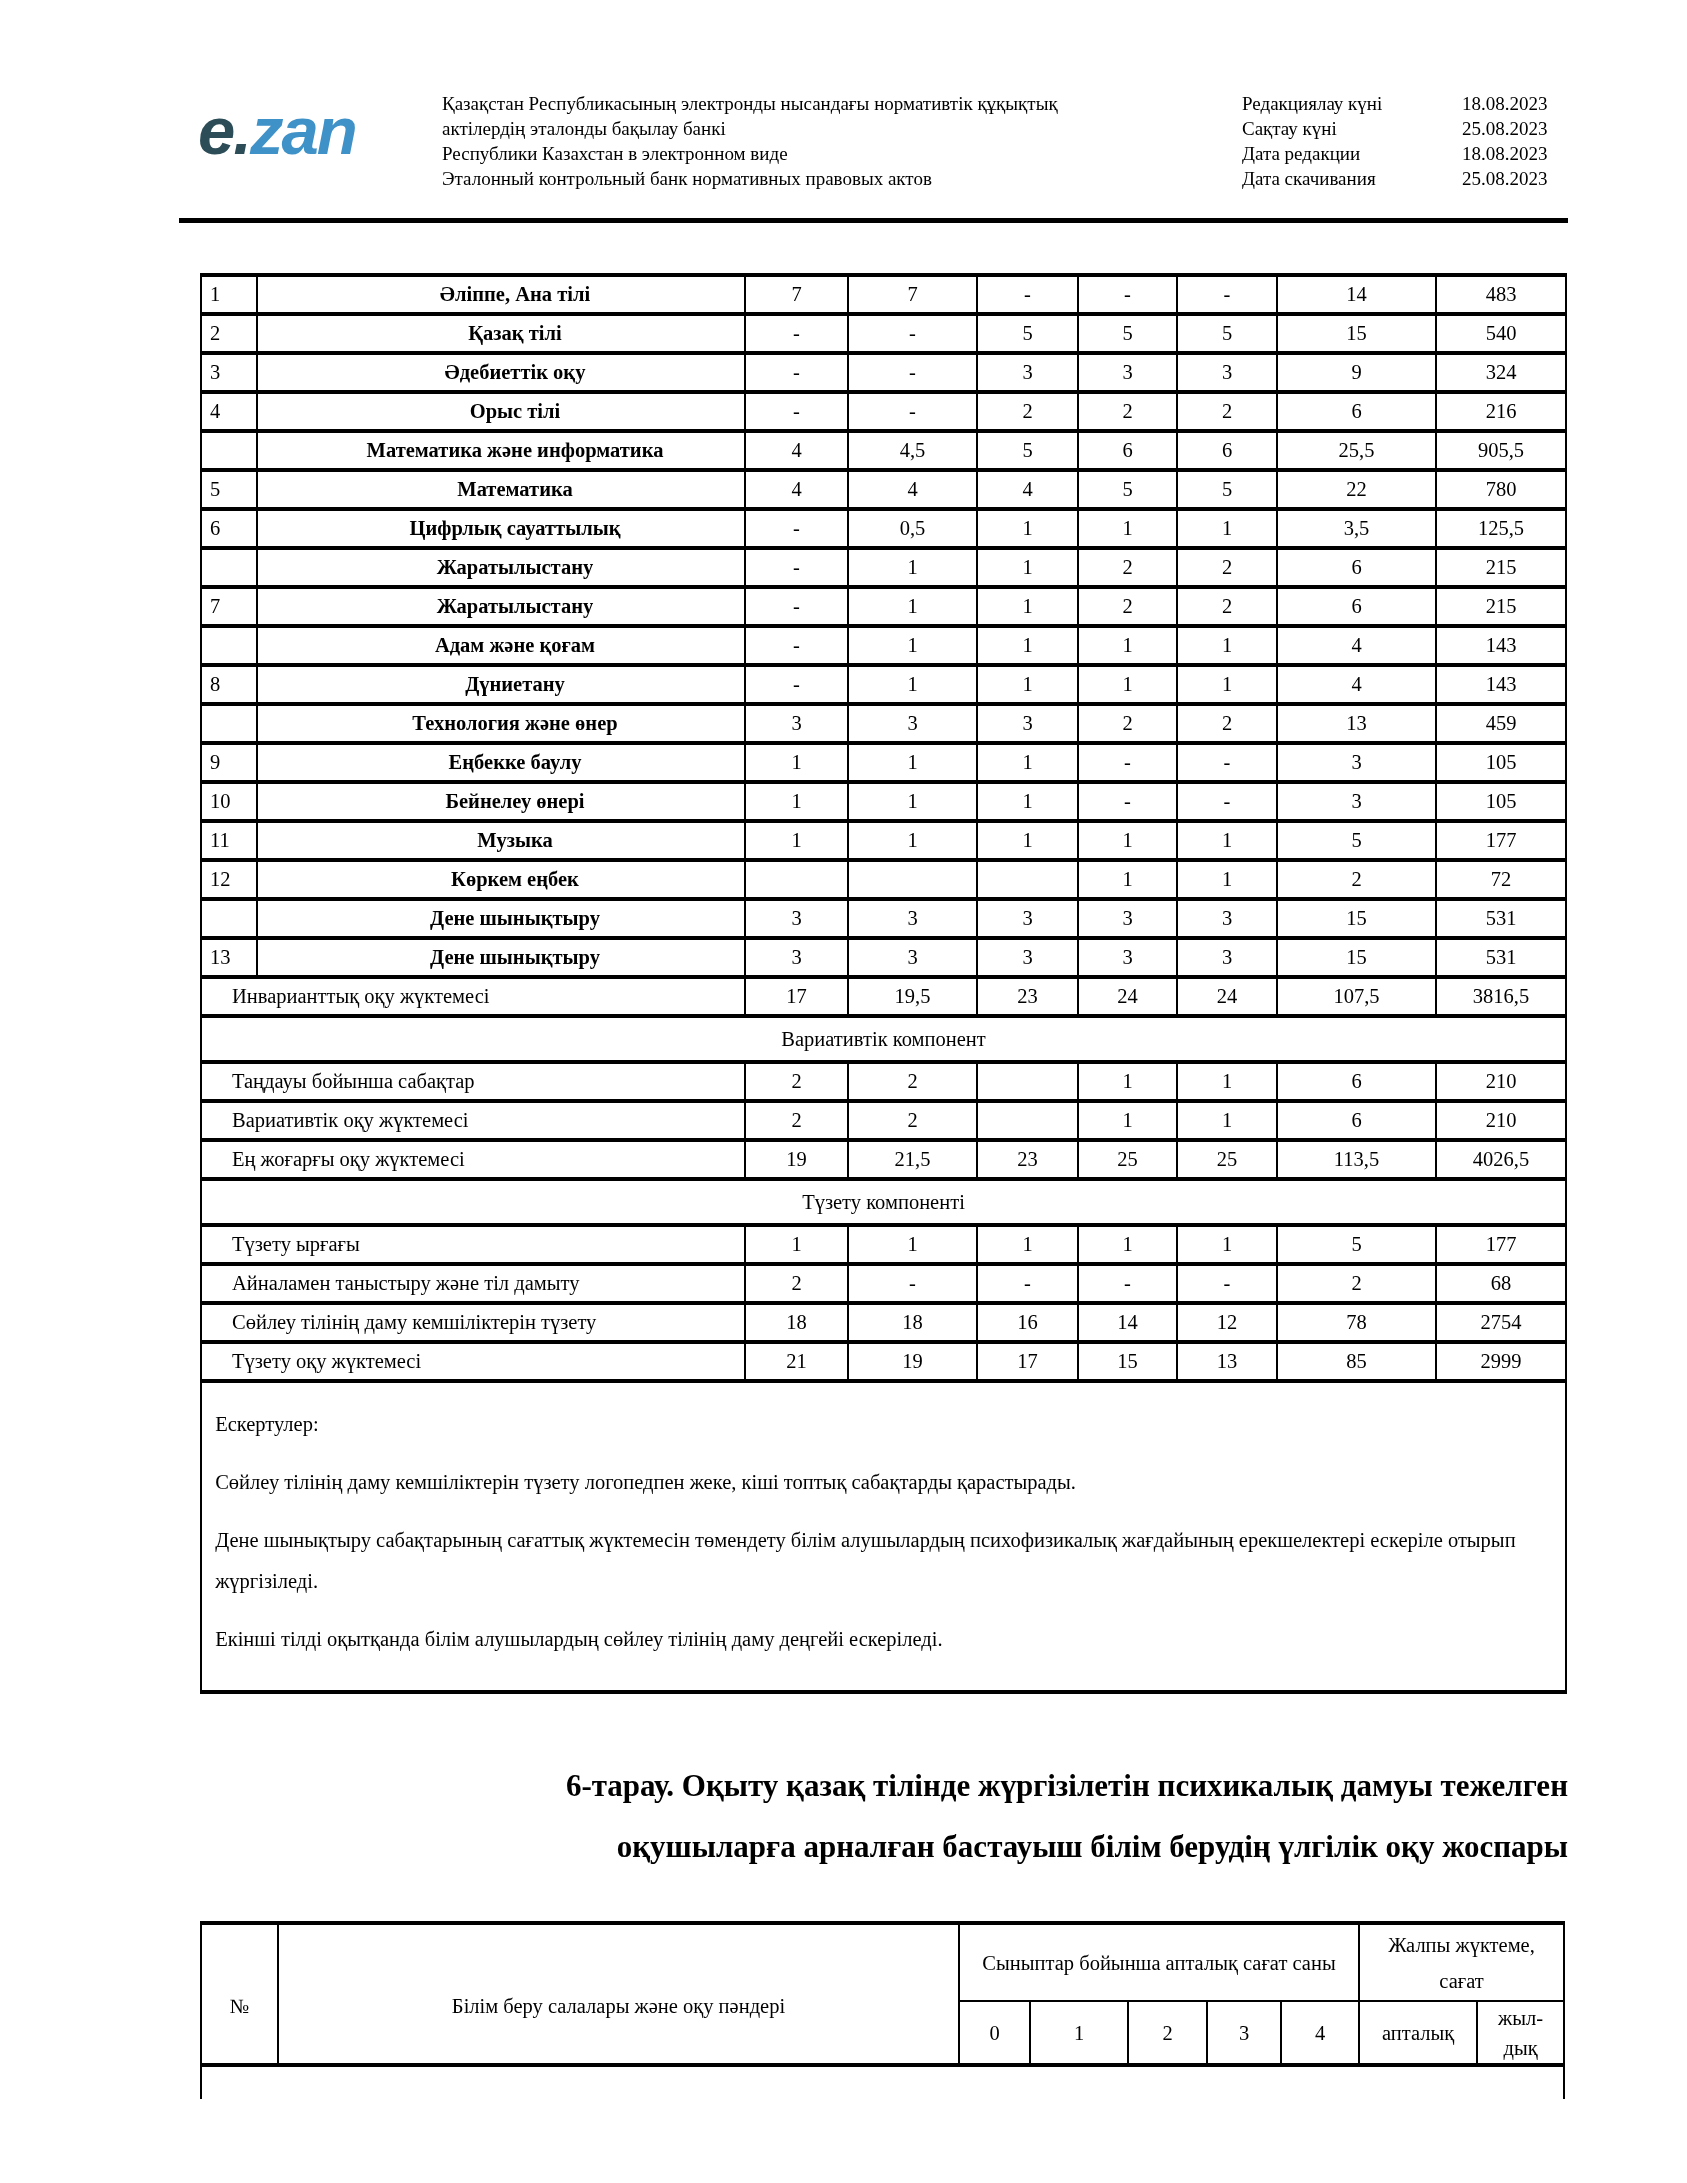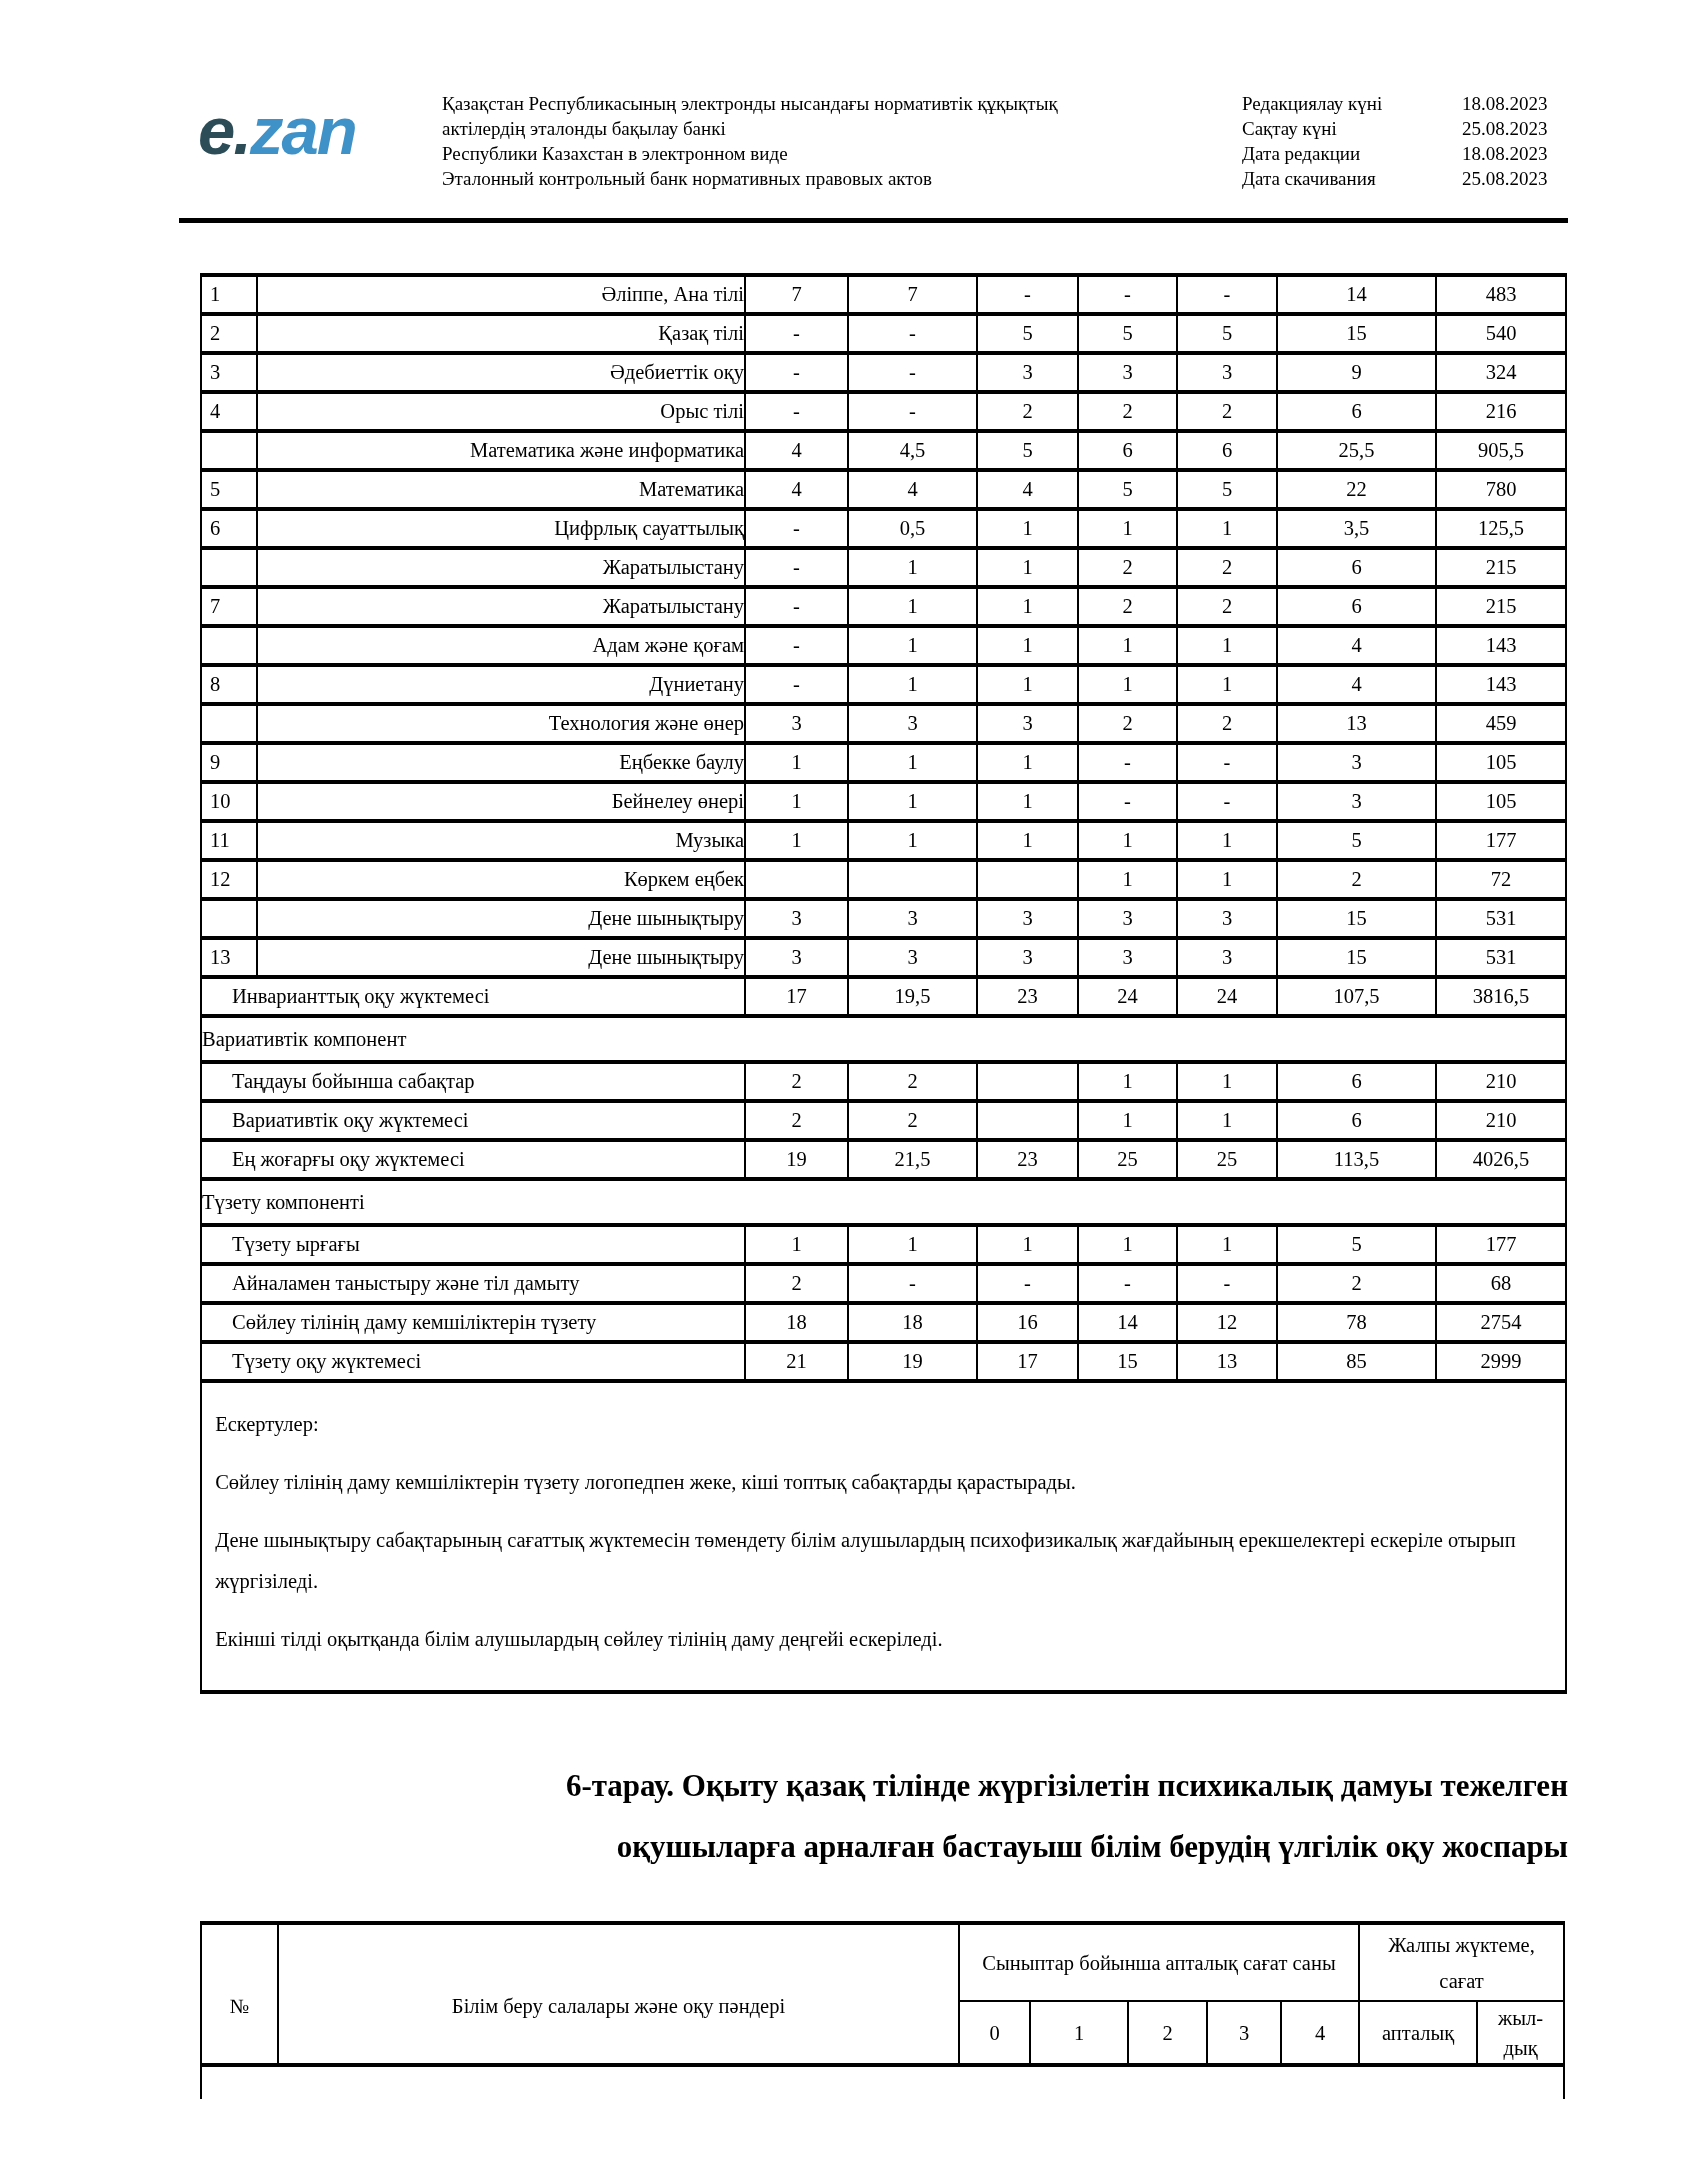--- a/index.html
+++ b/index.html
@@ -16,24 +16,24 @@
   .date-row{display:flex;}
   .date-label{width:220px;}
   .rule{position:absolute;left:179px;top:218px;width:1389px;height:5.3px;background:#000;}
 
   
   .table1{position:absolute;left:200px;top:273px;width:1364px;border-collapse:collapse;
           table-layout:fixed;font-size:20.5px;}
   .table1 td{border:2px solid #000;border-top-width:4px;border-bottom-width:4px;
              height:35px;padding:0;overflow:hidden;white-space:nowrap;}
   .table1 td.num{text-align:left;padding-left:8px;}
-  .table1 td.subject{text-align:right;padding-left:28px;}
+  .table1 td.subject{text-align:center;padding-left:28px;font-weight:bold;}
   .table1 td.merged{text-align:left;padding-left:30px;}
   .table1 td.val{text-align:center;}
-  .table1 td.section{height:42px;}
+  .table1 td.section{text-align:center;height:42px;}
   .table1 td.notes-cell{height:auto;padding:4px 26.5px 13.2px 13.2px;white-space:normal;}
   .notes-cell p{margin:17px 0;font-size:20.5px;line-height:41px;}
 
   
   .chapter{position:absolute;left:179px;top:1755px;width:1389px;text-align:right;
            font-weight:bold;font-size:31px;line-height:61px;}
 
   
   .table2{position:absolute;left:200px;top:1921px;width:1364px;border-collapse:collapse;
           table-layout:fixed;font-size:20.5px;}

